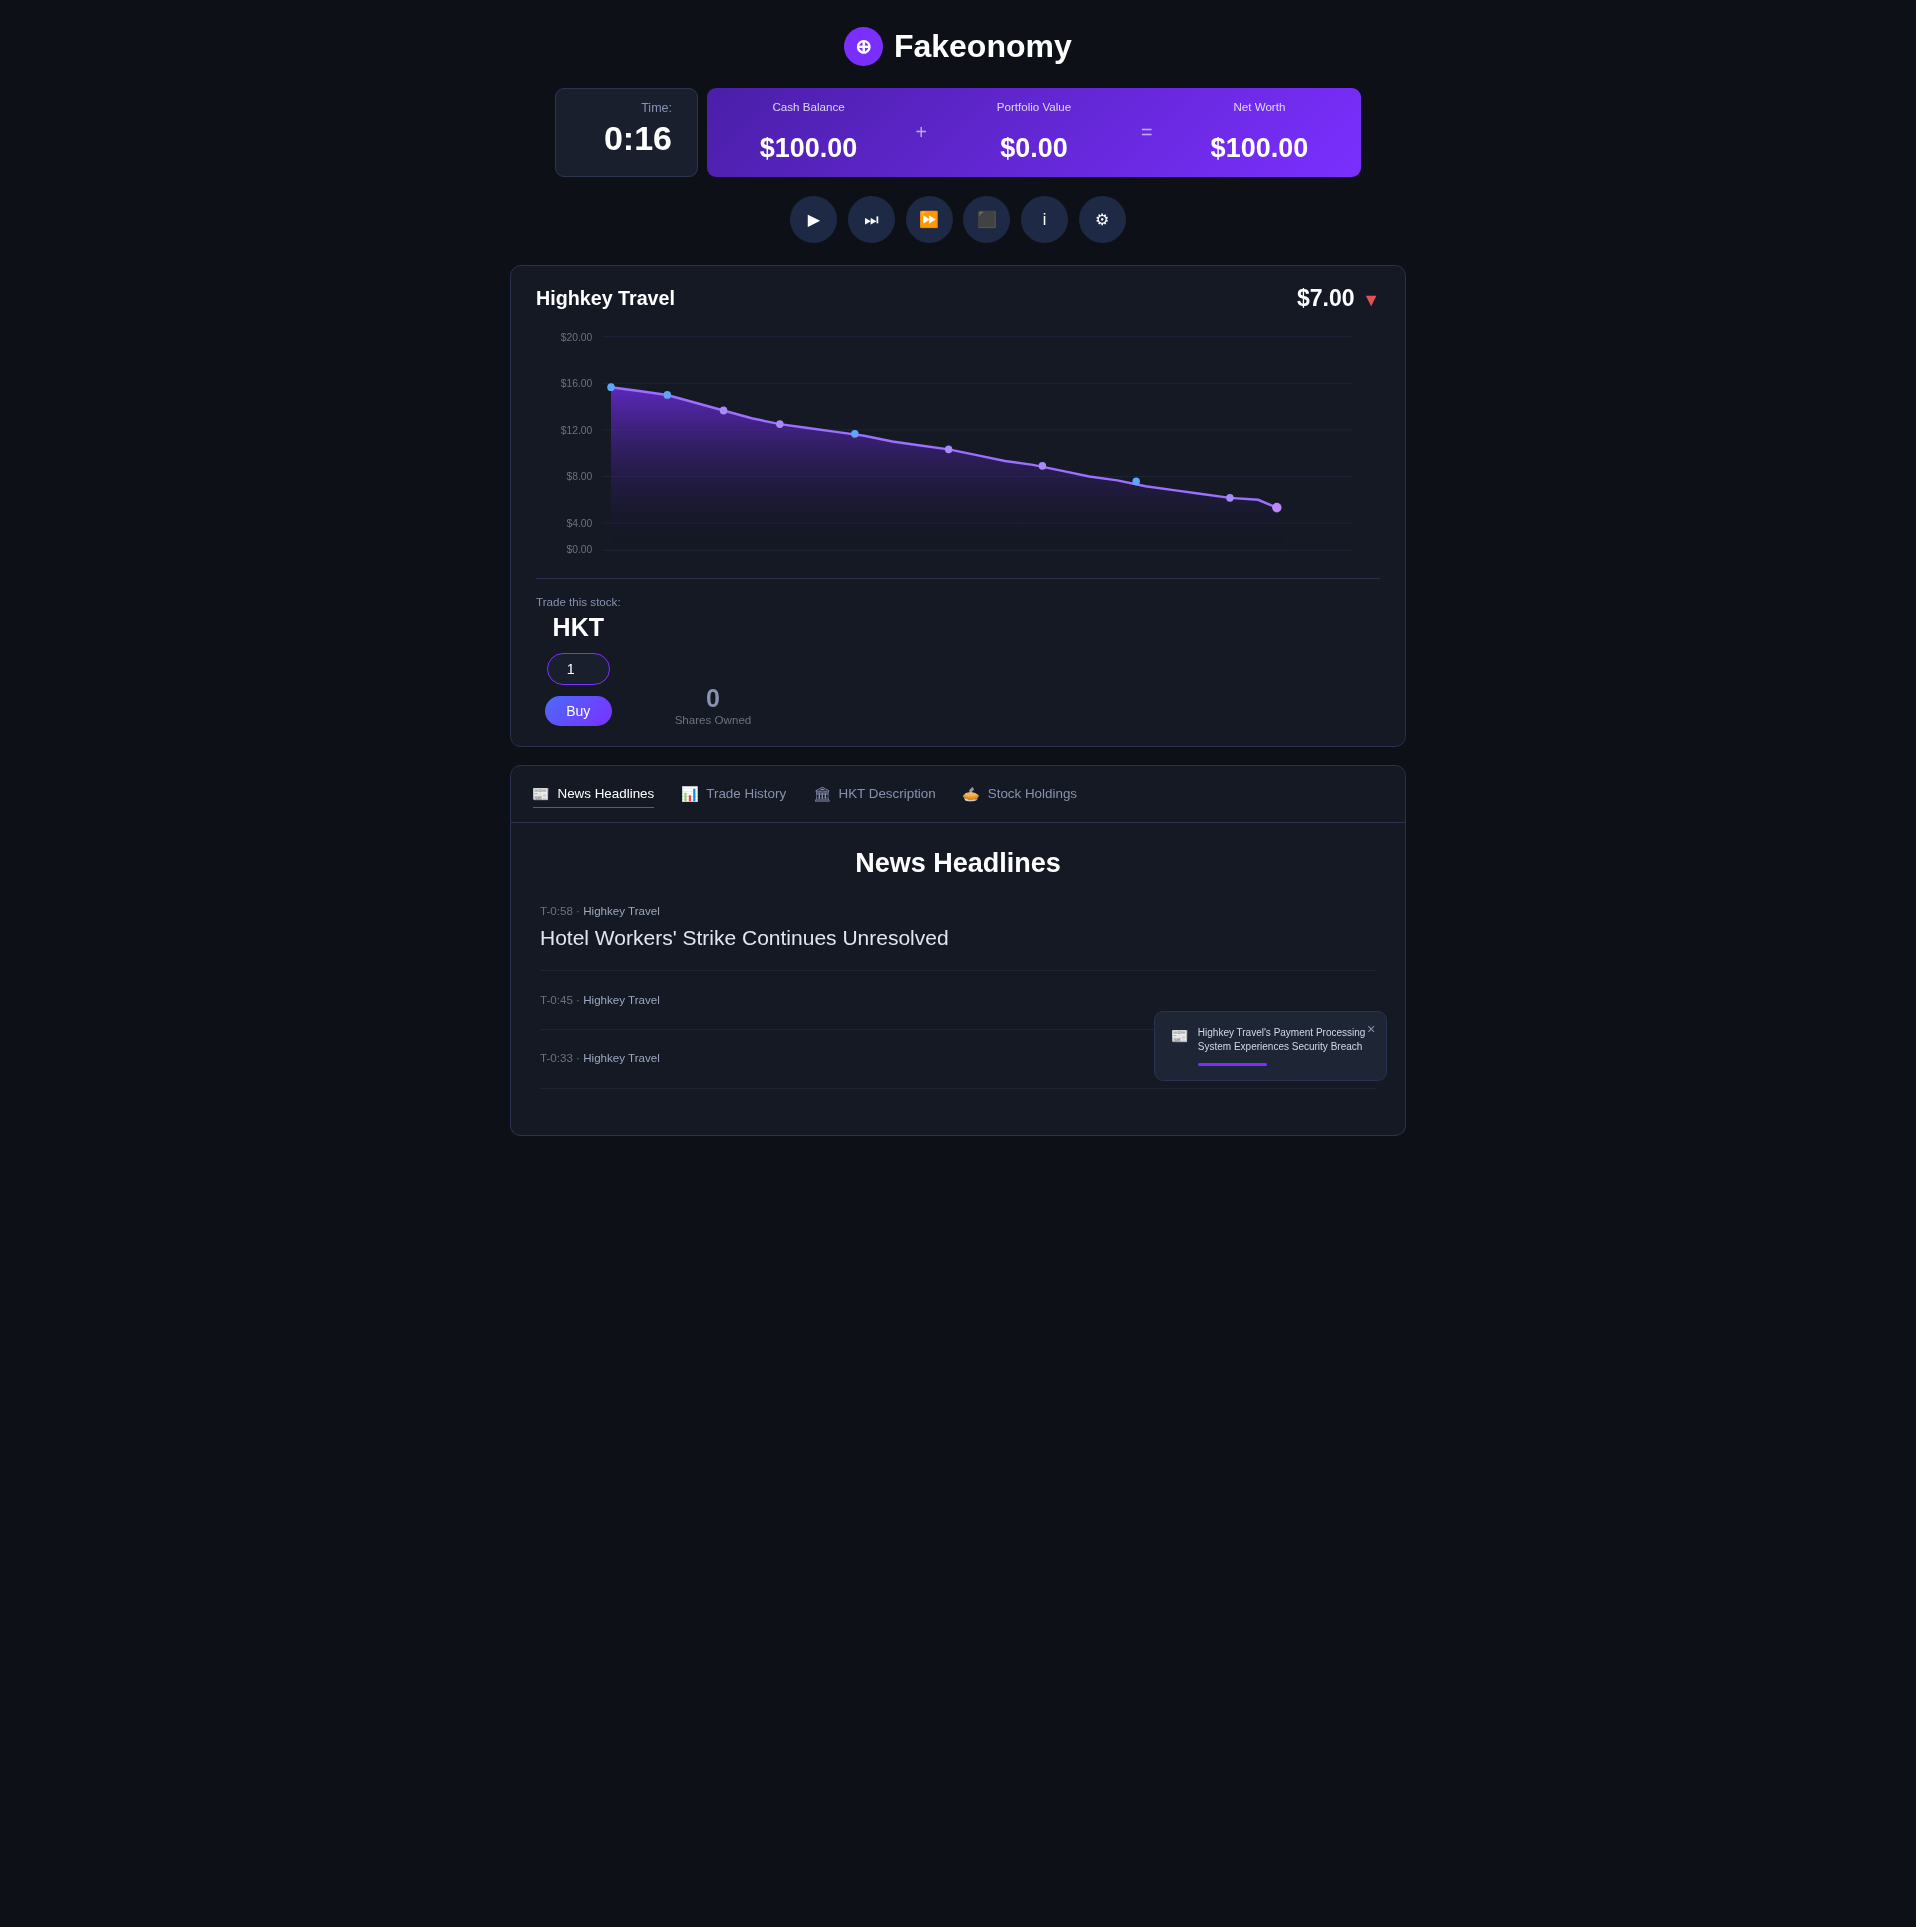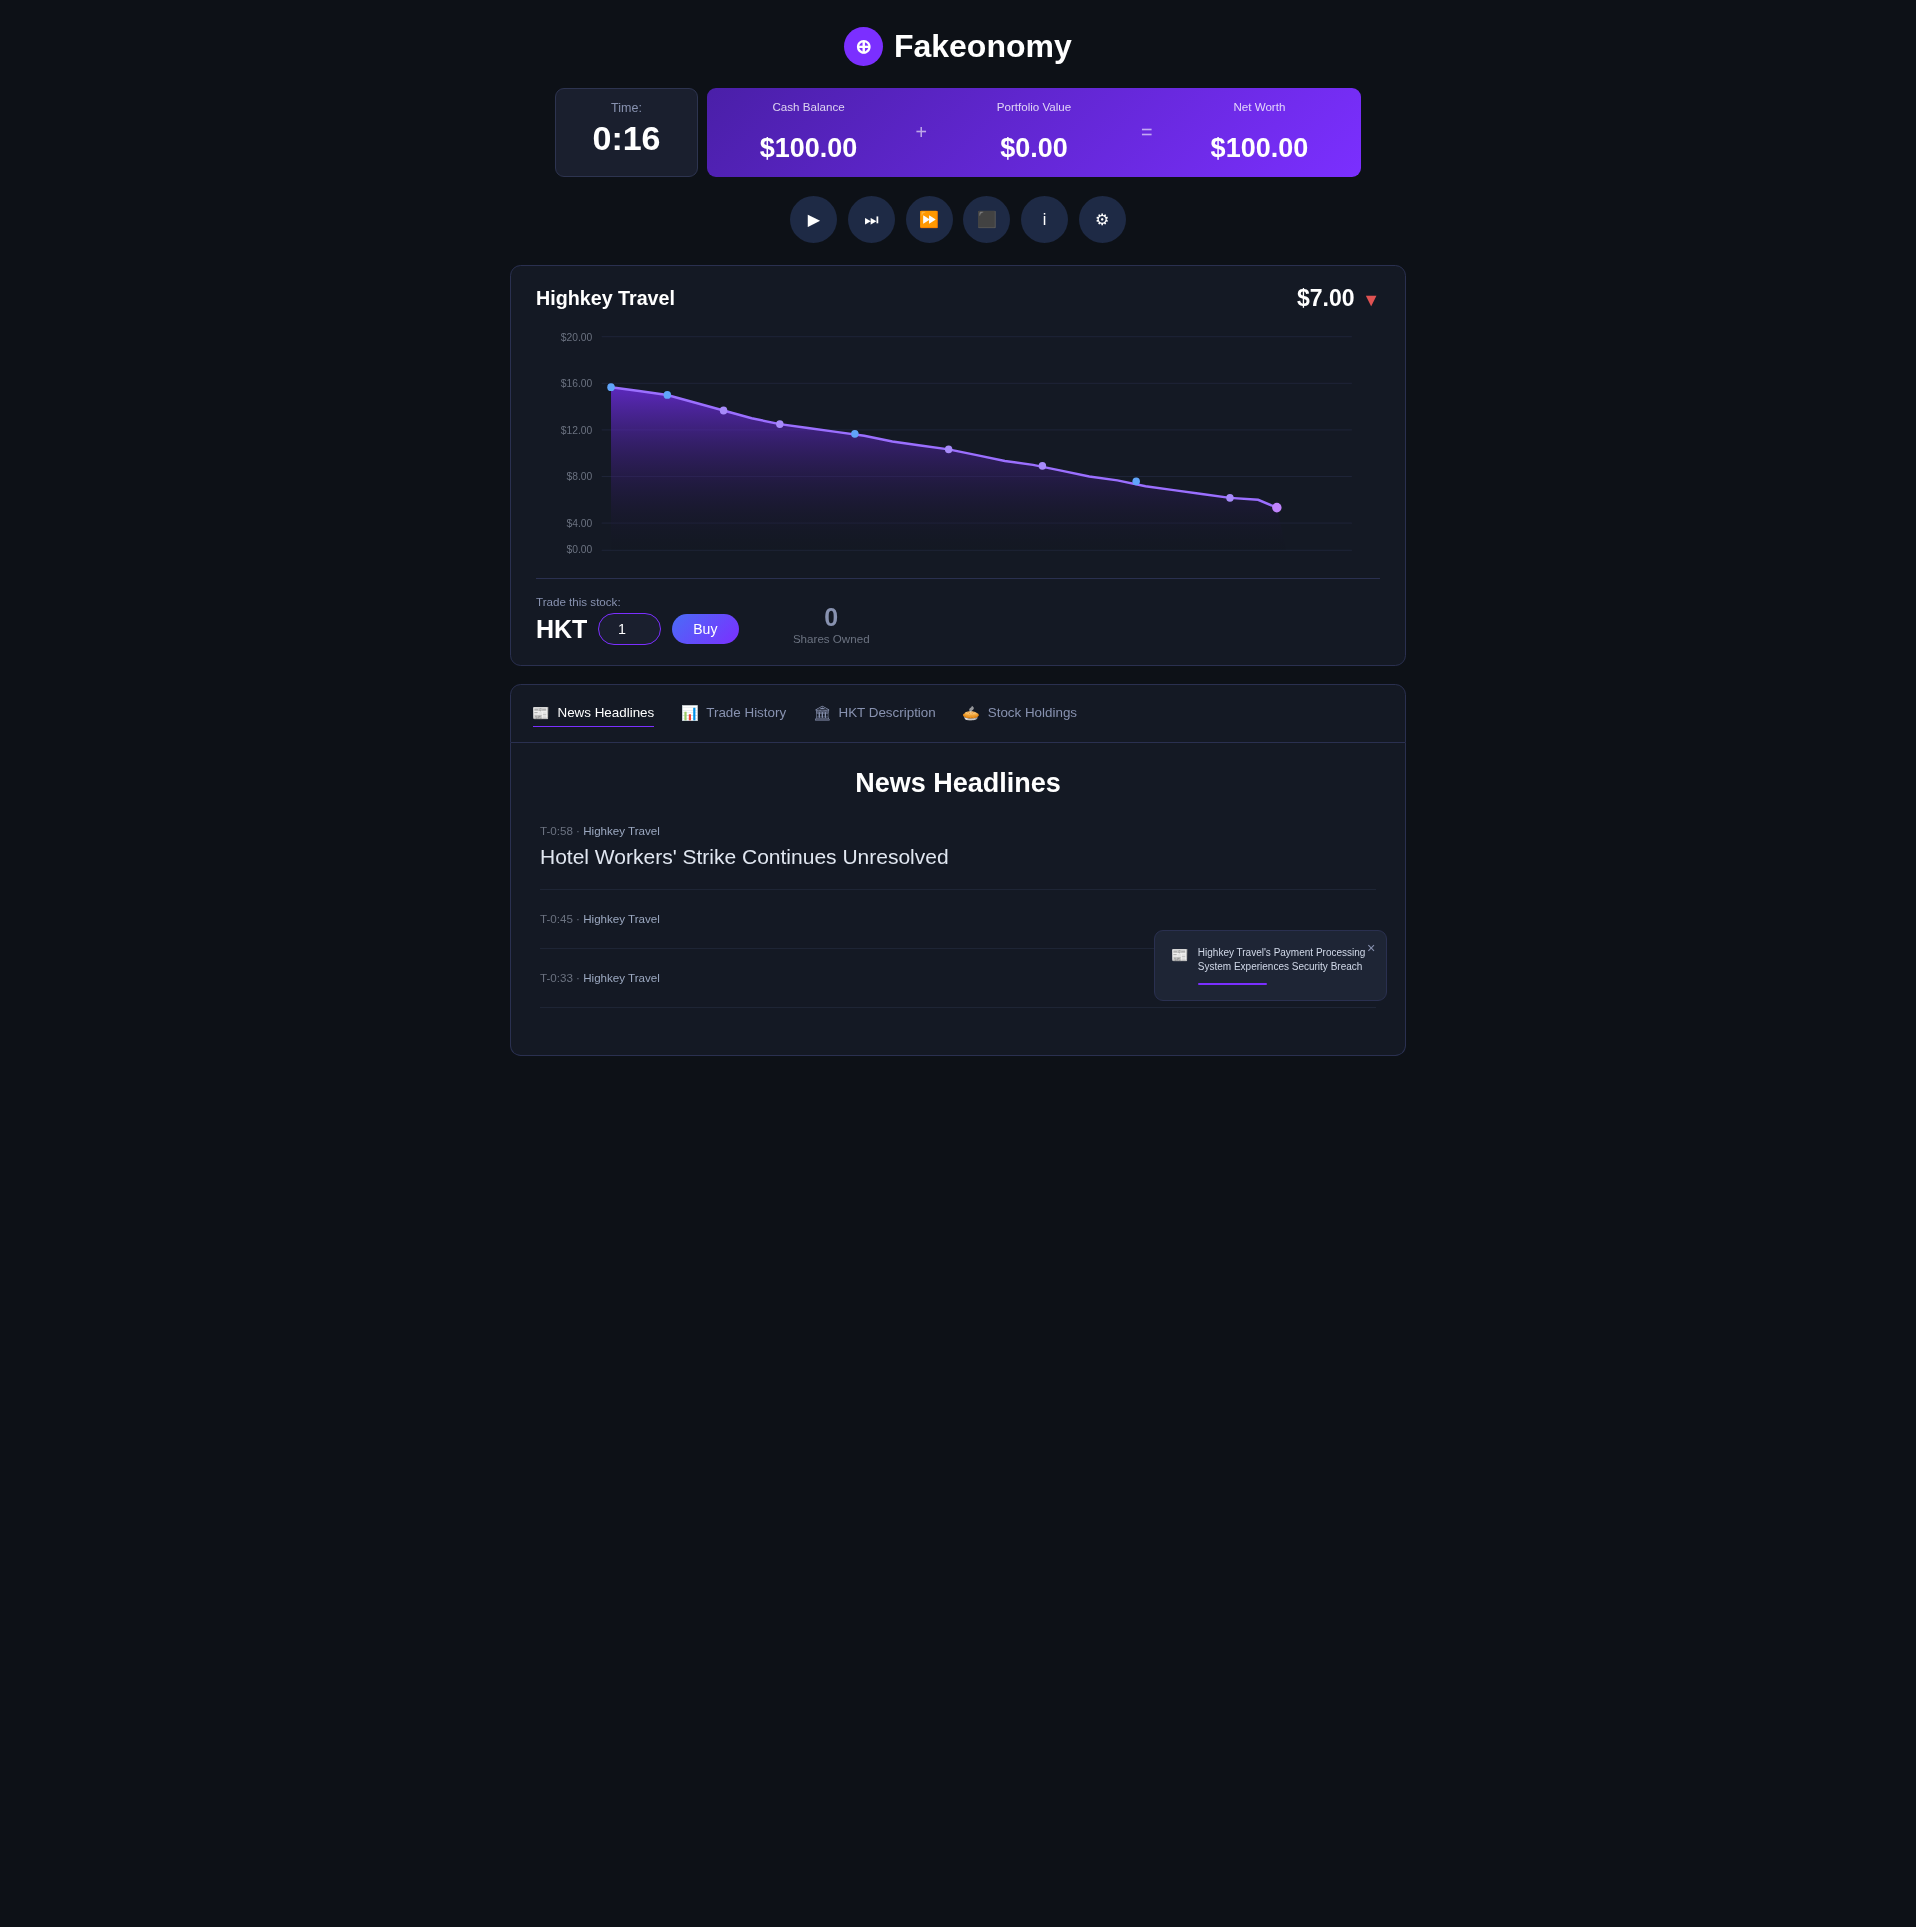--- a/index.html
+++ b/index.html
@@ -47,21 +47,21 @@
       gap: 0;
       margin-bottom: 19.7px;
       width: 100%;
       max-width: 806px;
     }
     .stat-time {
       background: #1a1f2e;
       border: 1.8px solid #2d3450;
       border-radius: 9px;
       padding: 12.5px 25px;
-      text-align: center;
+      text-align: right;
       min-width: 143px;
     }
     .stat-time .label {
       font-size: 12.5px;
       color: #8892b0;
       margin-bottom: 3.6px;
     }
     .stat-time .value {
       font-size: 34px;
       font-weight: 800;
@@ -413,21 +413,21 @@
       <circle cx="740" cy="176" r="4" fill="#a78bfa"></circle>
       <circle cx="790" cy="186" r="5" fill="#c084fc"></circle>
     </svg>
   </div>
 
   <hr class="chart-divider">
 
   <div class="trade-section">
     <div>
       <div class="trade-label">Trade this stock:</div>
-      <div style="display:flex;align-items:center;gap:10.7px;margin-top:3.6px;">
+      <div style="display:flex;align-items:center;gap:10.7px;margin-top:3.6px;flex-direction:column;">
         <span class="ticker-symbol">HKT</span>
         <input class="quantity-input" type="number" value="1" style="">
         <button class="buy-btn">Buy</button>
       </div>
     </div>
     <div class="shares-owned">
       <div class="shares-count">0</div>
       <div class="shares-label">Shares Owned</div>
     </div>
   </div>

